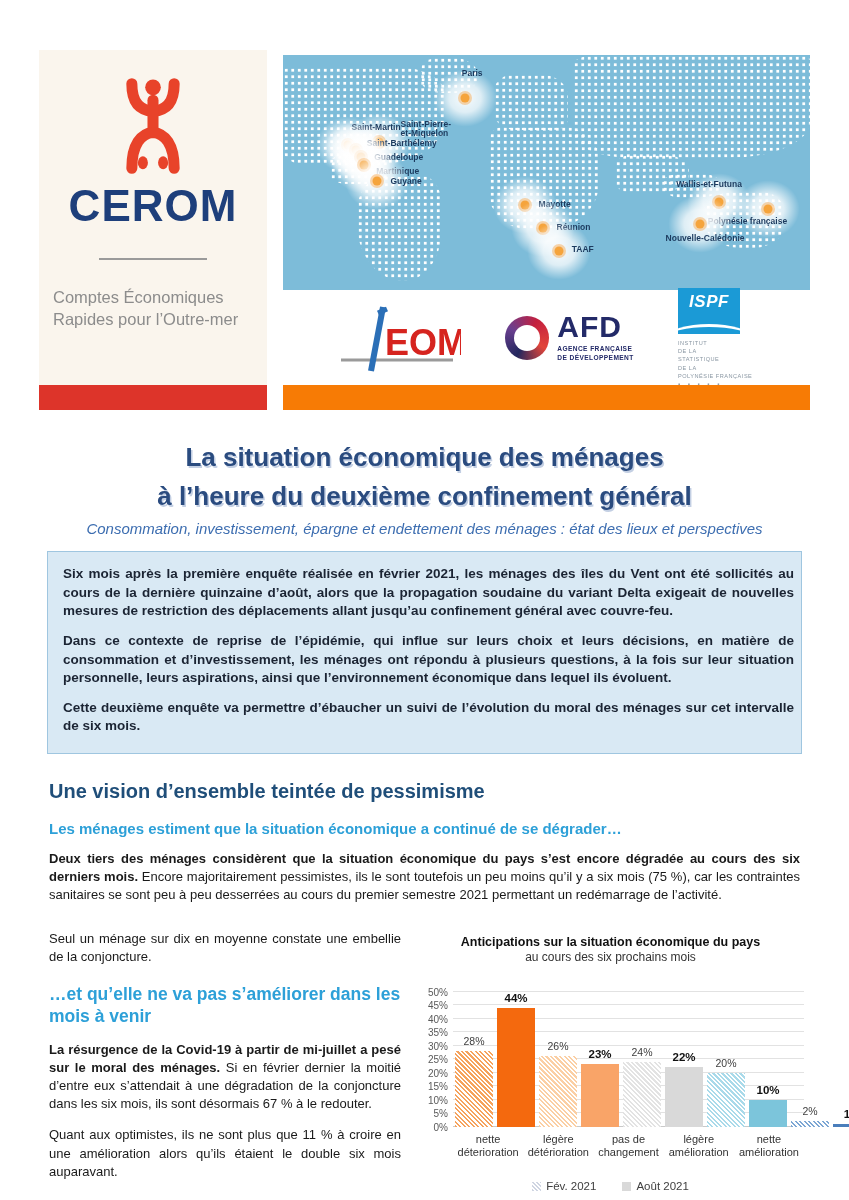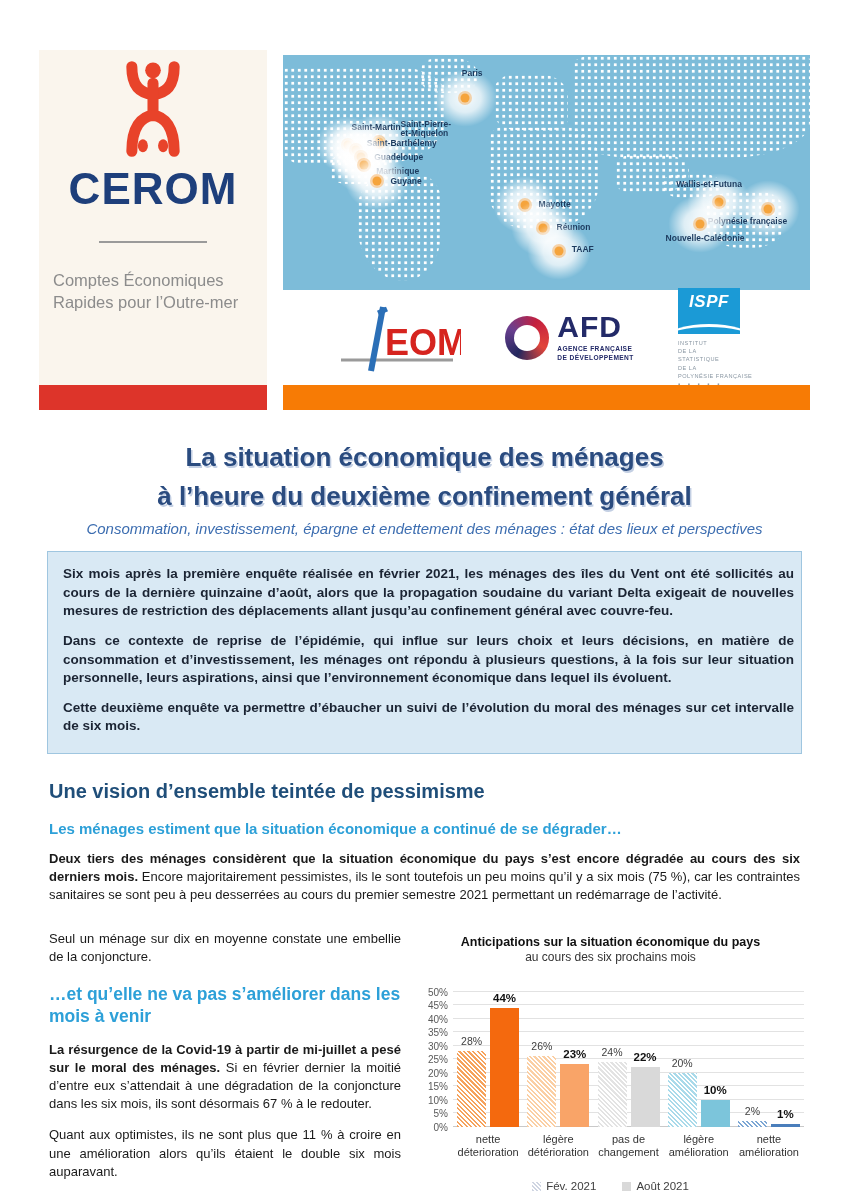--- a/index.html
+++ b/index.html
@@ -10,21 +10,21 @@
     font-family: "Liberation Sans", "DejaVu Sans", sans-serif;
     color: #1a1a1a;
   }
   .page { padding: 50px 39px 0 39px; }
 
   
   .header-grid { display: grid; grid-template-columns: 228px 1fr; column-gap: 16px; }
   .cerom-block {
     height: 335px; background: #faf5ed;
     display: flex; flex-direction: column; align-items: center;
-    padding-top: 11px;
+    padding-top: 28px;
   }
   .cerom-mark { width: 92px; height: 96px; }
   .cerom-name {
     margin-top: 10px; font-size: 44px; font-weight: 800; color: #1e3f7b;
     letter-spacing: 1px; line-height: 1;
   }
   .cerom-divider { width: 108px; height: 2px; background: #9a9a9a; margin-top: 30px; }
   .cerom-tagline { margin-top: 26px; font-size: 16.5px; color: #8c8c8c; text-align: left; line-height: 1.35; width: 200px; }
 
   .header-right { display: flex; flex-direction: column; }
@@ -132,21 +132,21 @@
   .plot { position: relative; height: 135px; margin: 28px 6px 0 42px; }
   .gridline { position: absolute; left: 0; right: 0; height: 1px; background: #e2e2e2; }
   .gridline.axis-base { background: #c9c9c9; }
   .ytick {
     position: absolute; right: calc(100% + 5px); transform: translateY(50%);
     font-size: 10px; color: #595959; white-space: nowrap;
   }
   .groups { position: absolute; inset: 0; display: flex; }
   .group { flex: 1; display: flex; justify-content: center; align-items: flex-end; height: 100%; }
   .pair { display: flex; align-items: flex-end; height: 100%; }
-  .barwrap { position: relative; width: 29px; height: 100%; display: flex; align-items: flex-end; margin: 0 2px; }
+  .barwrap { position: relative; width: 38px; height: 100%; display: flex; align-items: flex-end; margin: 0 2px; }
   .bar { width: 100%; }
   .dlabel {
     position: absolute; left: 50%; transform: translateX(-50%);
     font-size: 10.5px; color: #404040; white-space: nowrap;
   }
   .dlabel.bold { font-weight: 800; font-size: 11.5px; color: #111111; }
   .xlabels { display: flex; margin: 6px 6px 4px 42px; }
   .xlabel { flex: 1; text-align: center; font-size: 11px; color: #333333; line-height: 1.25; }
   .legend { display: flex; justify-content: center; gap: 26px; margin-top: 20px; font-size: 11.5px; color: #404040; }
   .legend-item { display: flex; align-items: center; gap: 5px; }

